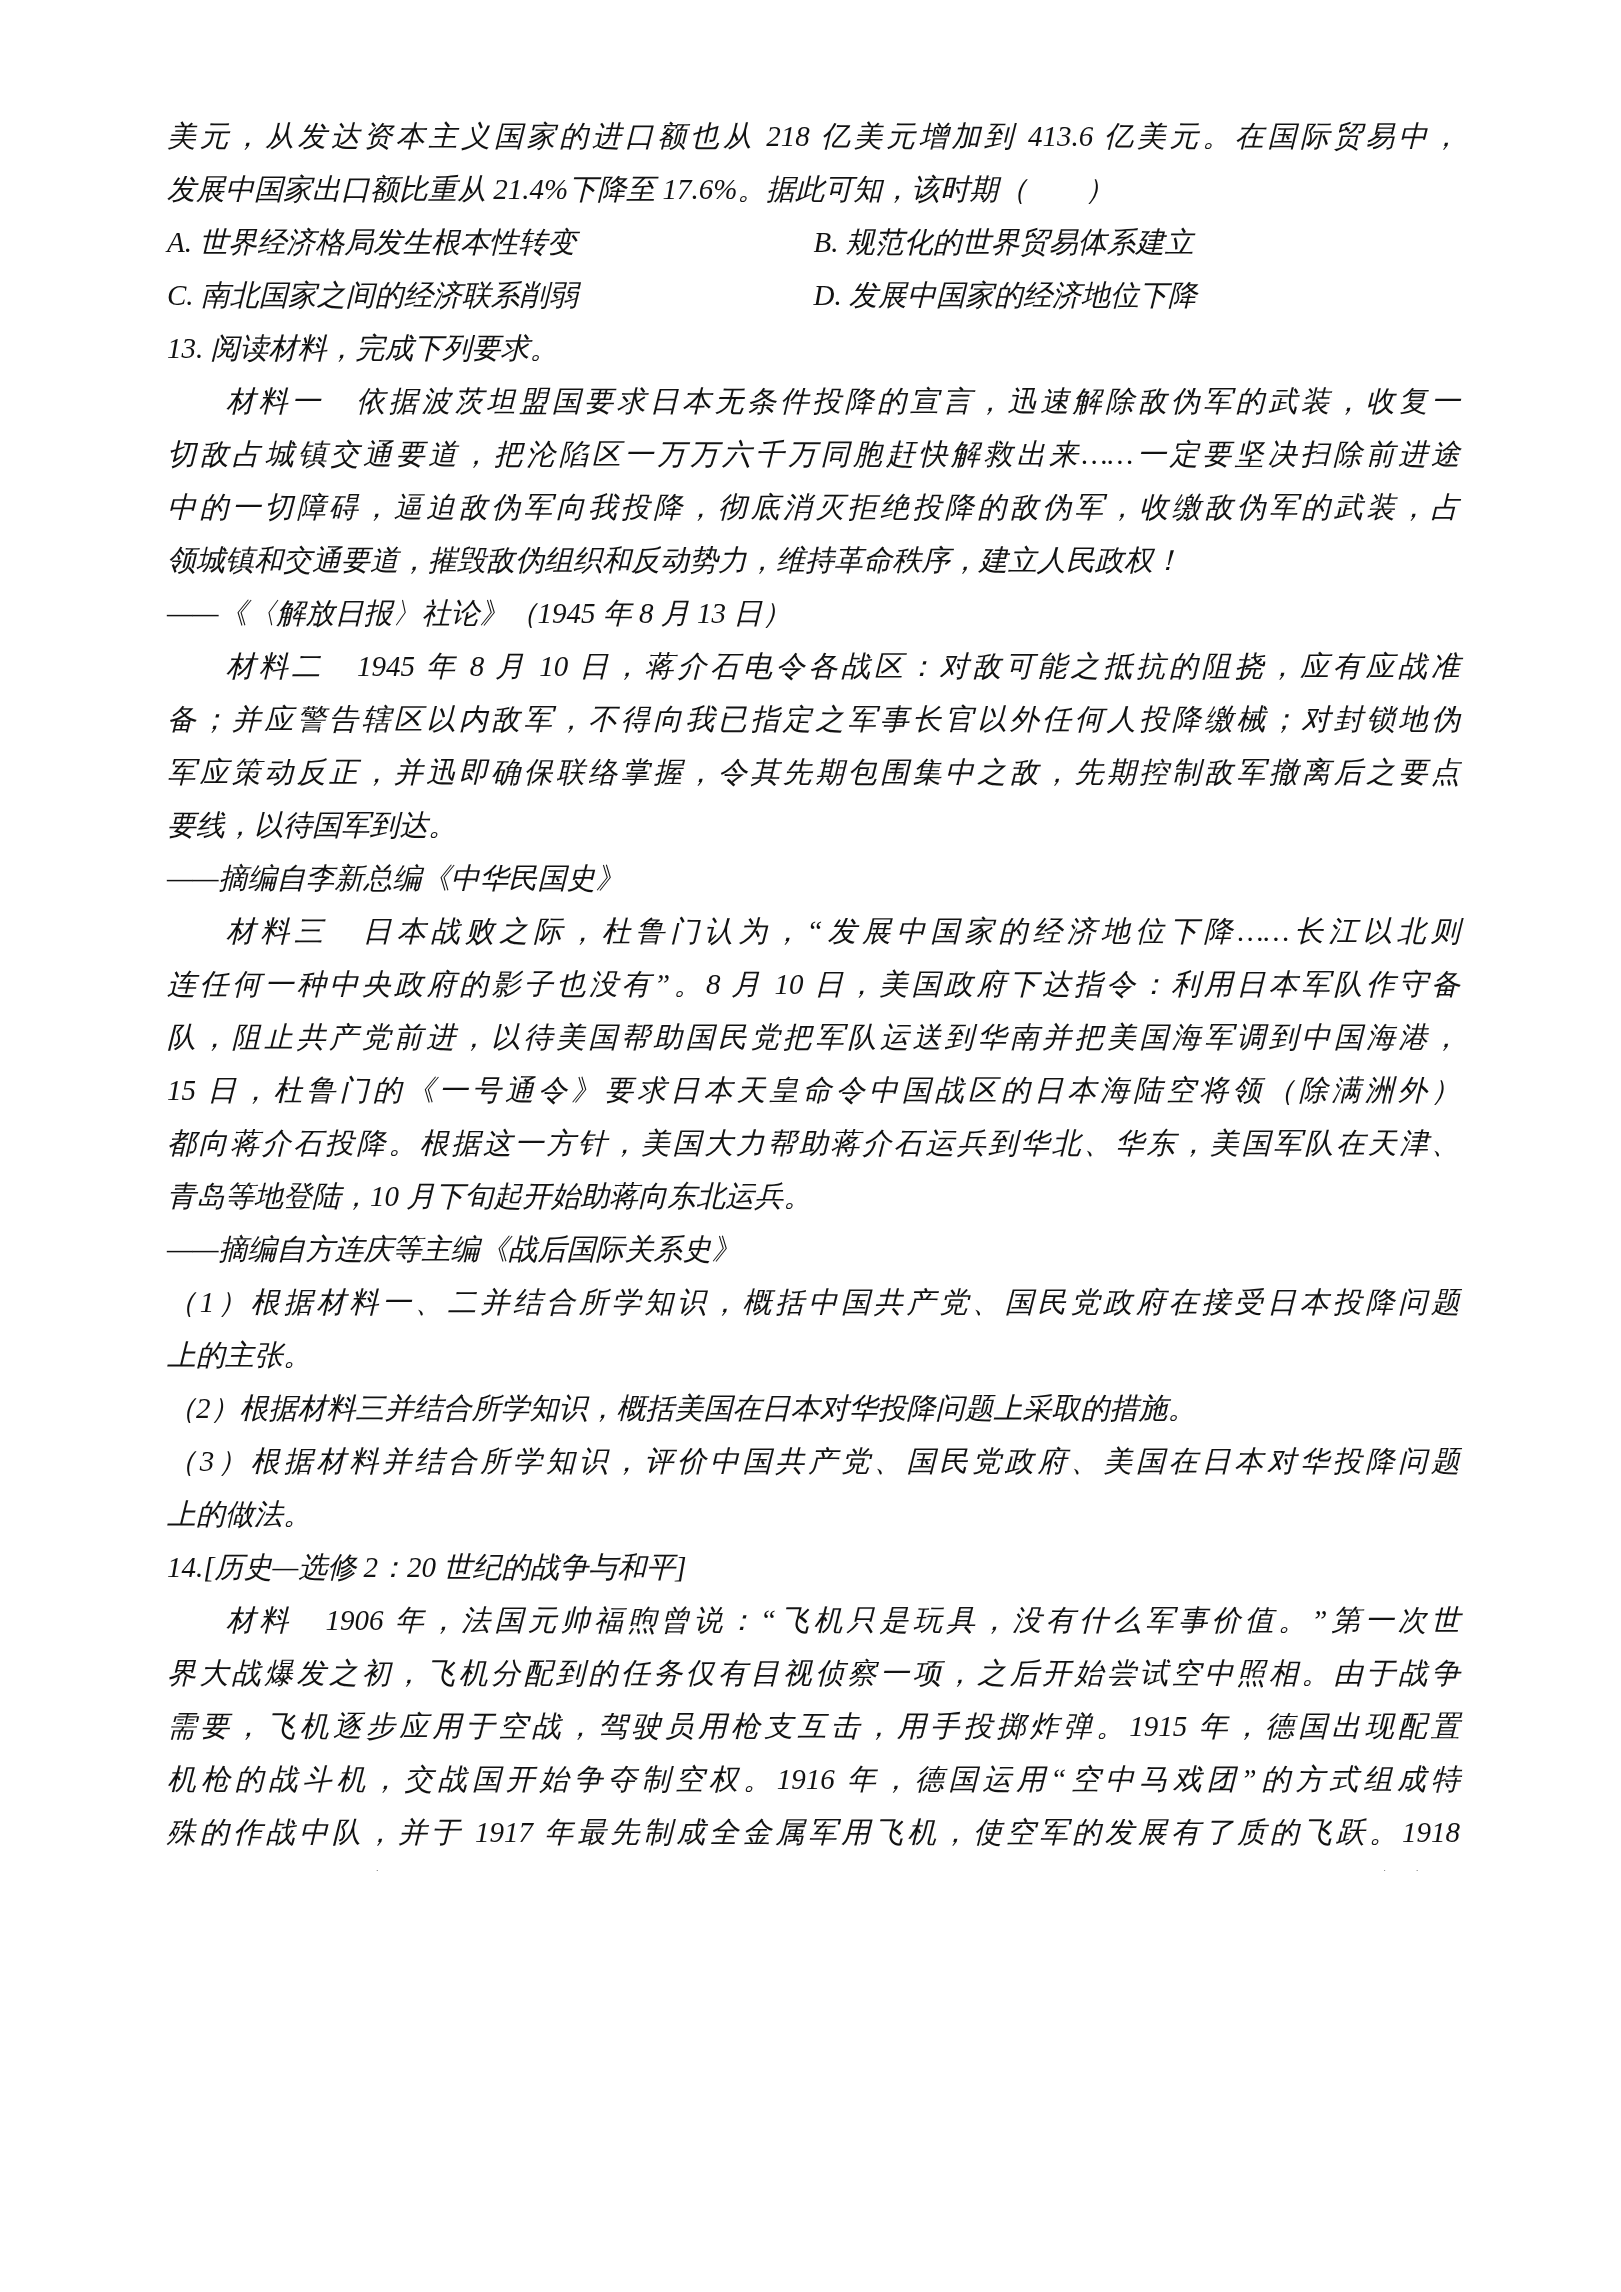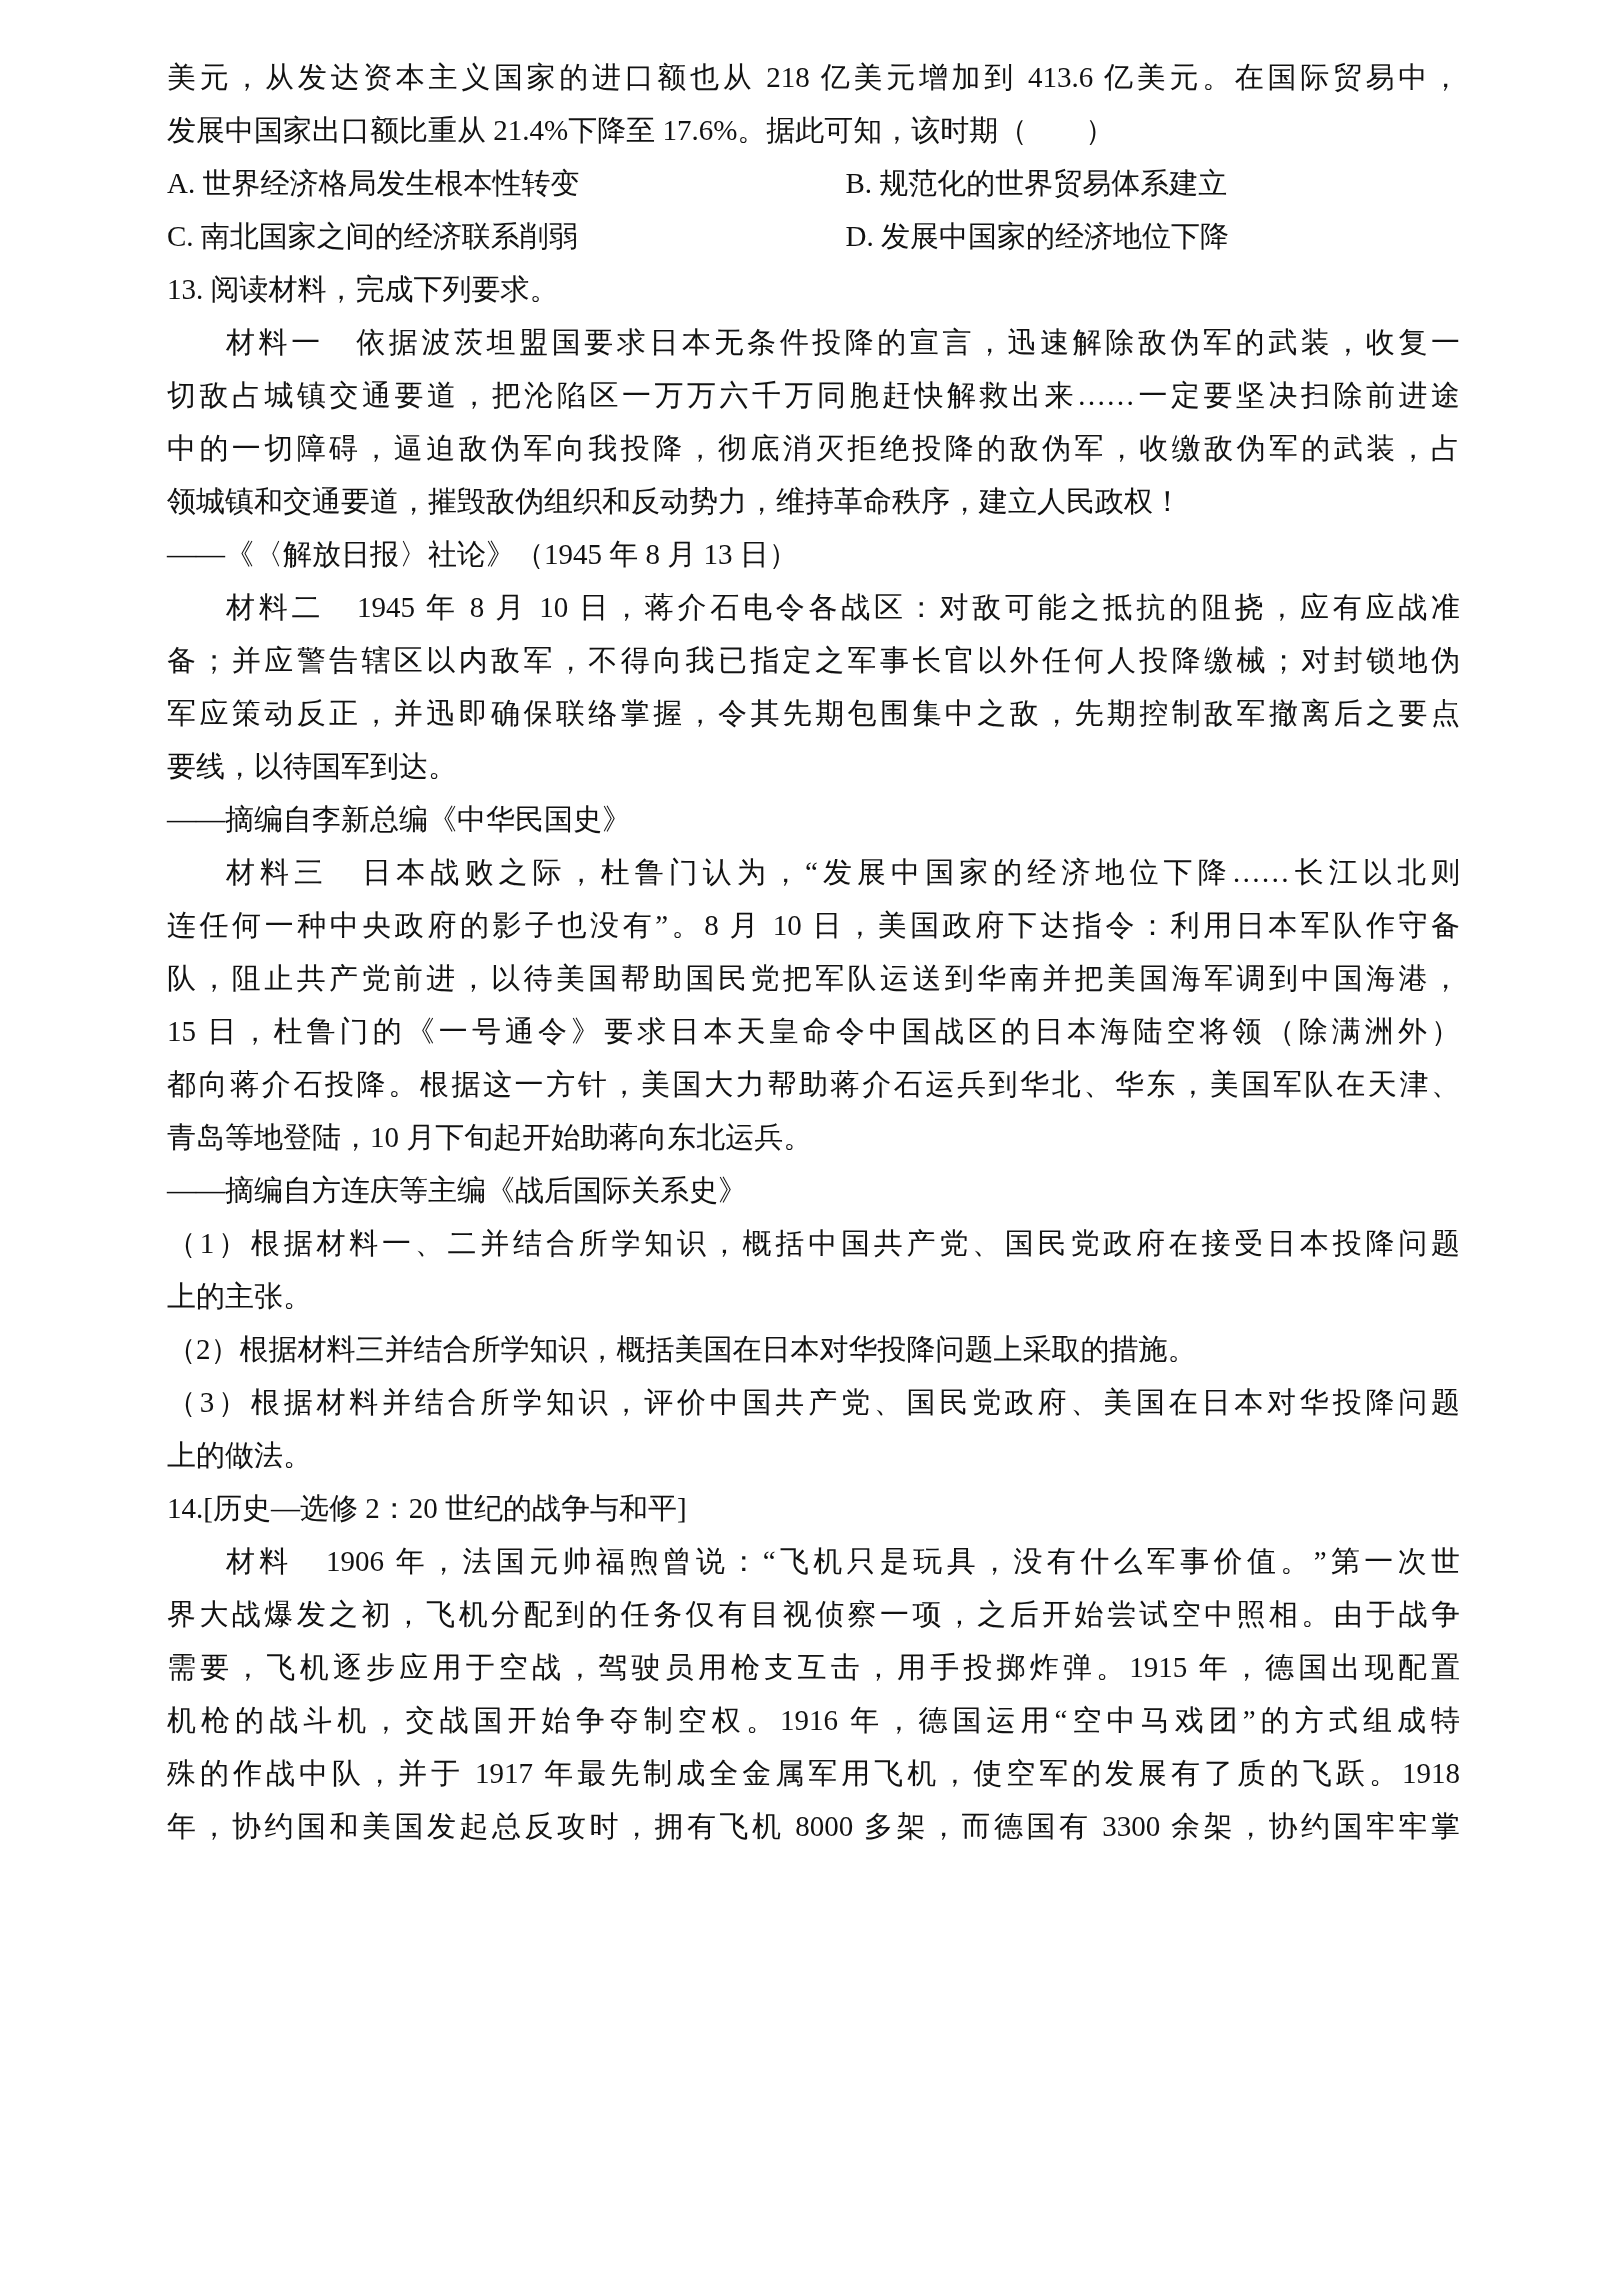--- a/index.html
+++ b/index.html
@@ -4,35 +4,36 @@
   <style>
     * { margin: 0; padding: 0; box-sizing: border-box; }
     html, body { background: #ffffff; }
     body { font-family: "Liberation Serif", "DejaVu Serif", serif; }
     .page {
       position: relative;
       width: 1621px;
       height: 1871px;
       background: #ffffff;
       color: #121212;
-      padding: 51px 161px 0 167px;
+      padding: 110px 161px 0 167px;
       overflow: hidden;
+      font-style: italic;
     }
     .line {
       font-size: 29px;
       line-height: 53px;
       min-height: 53px;
     }
     .fill {
       text-align: justify;
       text-align-last: justify;
     }
     .indent { padding-left: 59px; }
     .citation { text-align: left; padding-right: 274px; }
-    .options { display: flex; gap: 32px; }
+    .options { display: flex; }
     .options .opt { flex: 0 0 50%; }
   </style>
 </head>
 <body>
 
 <div class="page">
     <div class="line body fill">美元，从发达资本主义国家的进口额也从 218 亿美元增加到 413.6 亿美元。在国际贸易中，</div>
     <div class="line body">发展中国家出口额比重从 21.4%下降至 17.6%。据此可知，该时期（　　）</div>
     <div class="line options">
       <span class="opt">A. 世界经济格局发生根本性转变</span>

